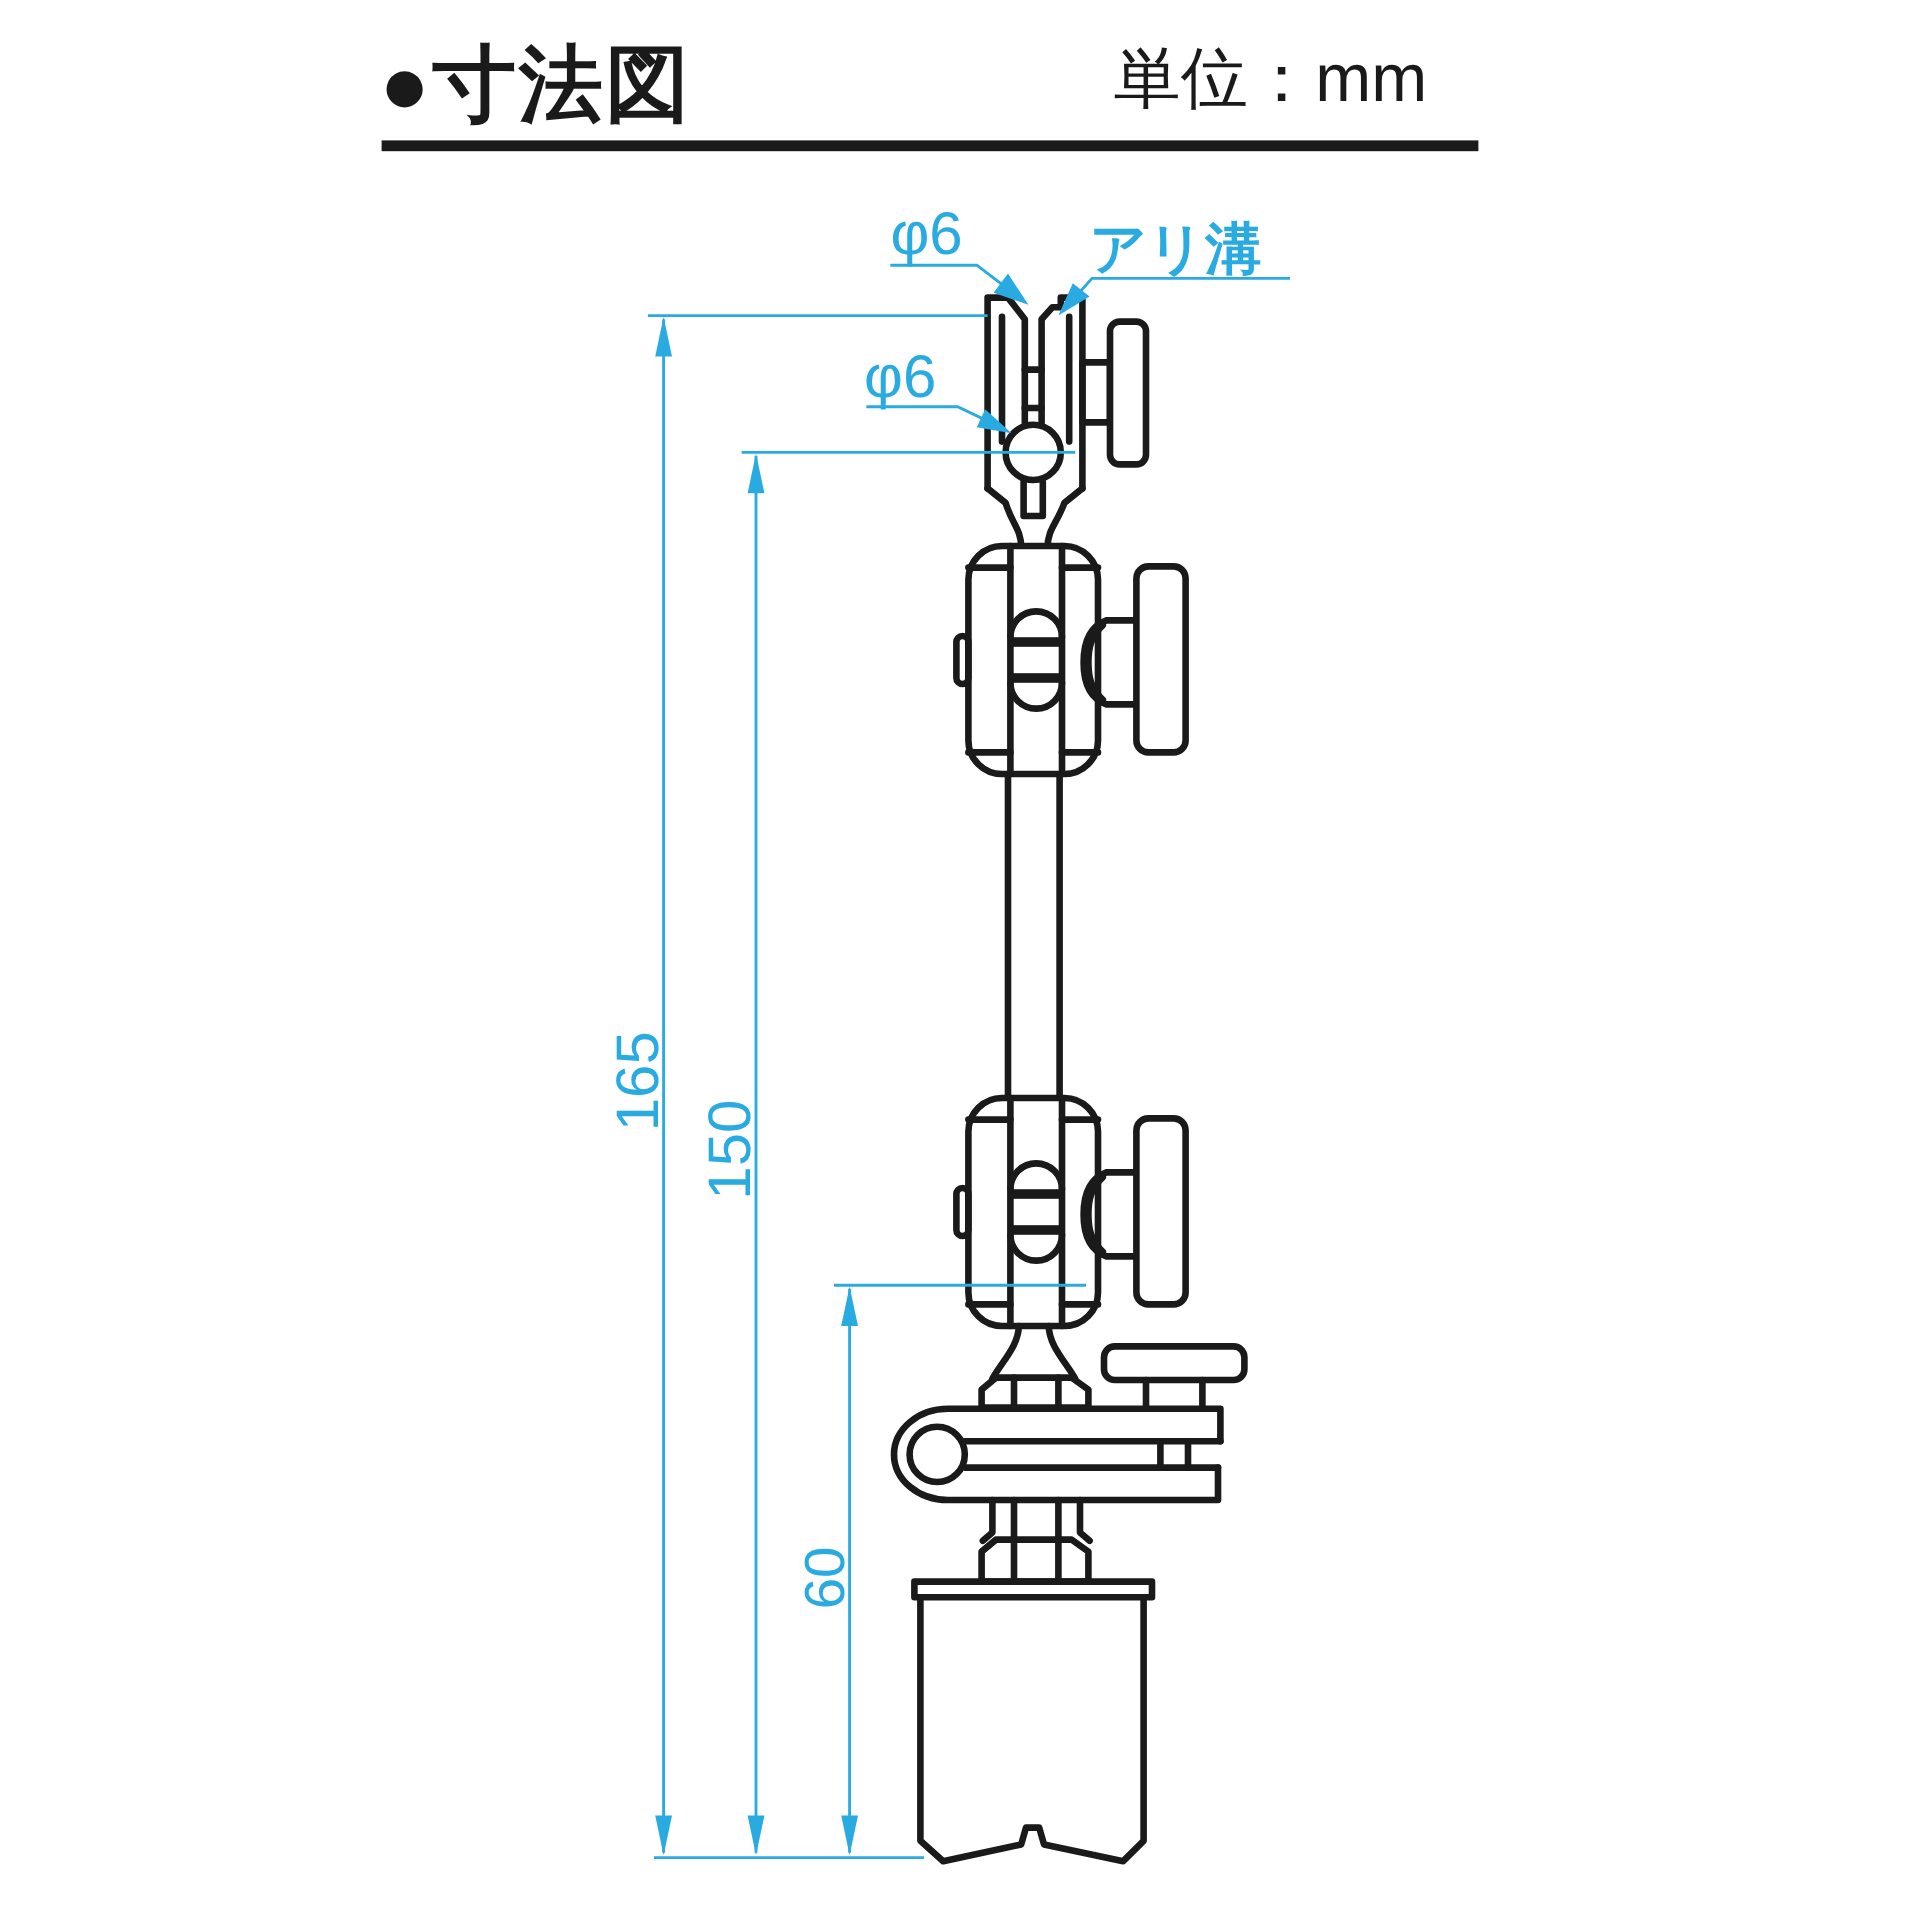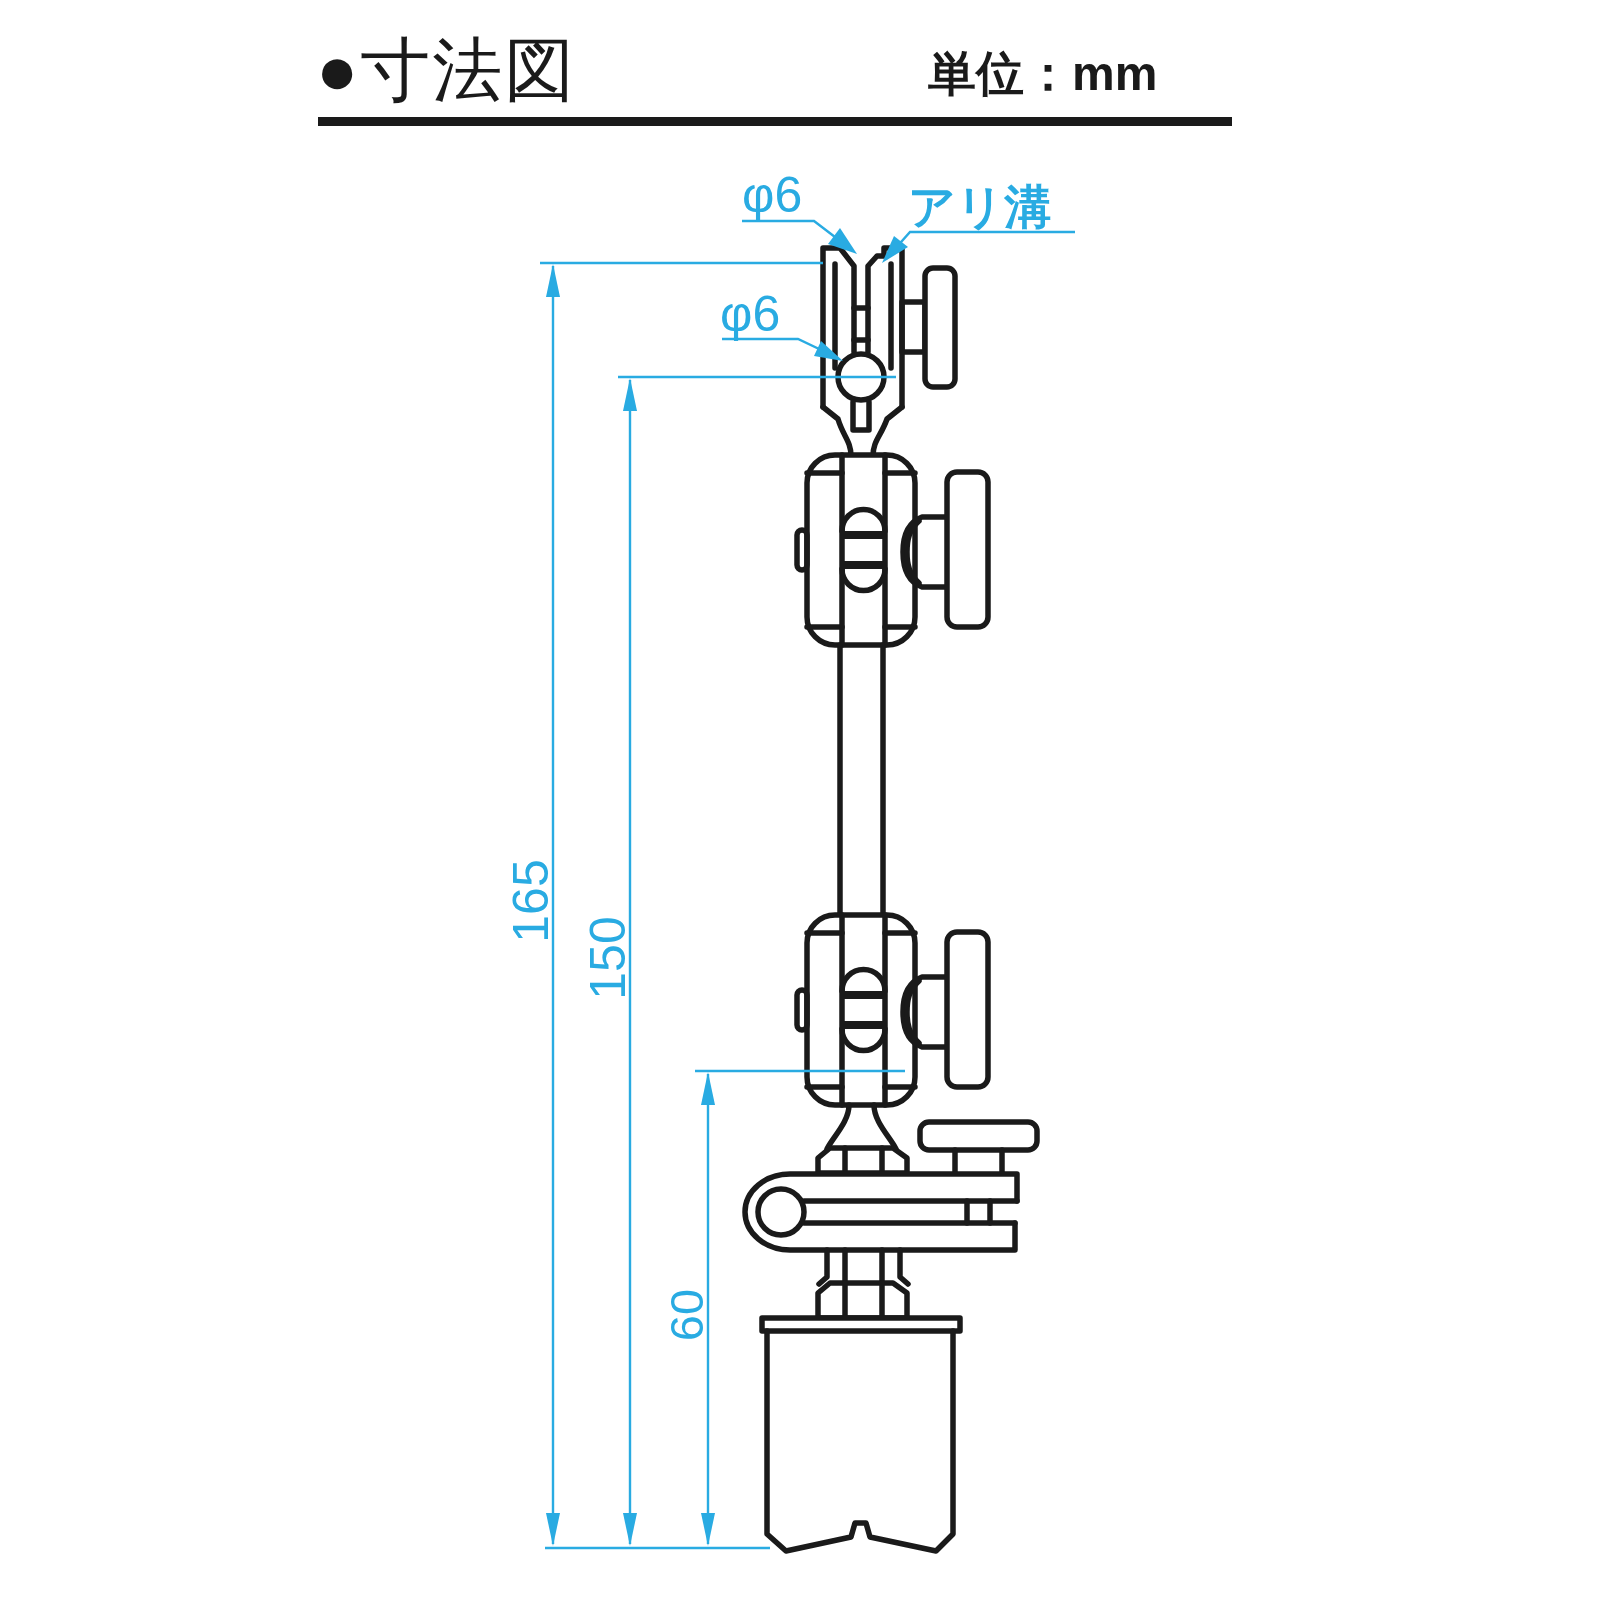--- a/index.html
+++ b/index.html
@@ -2,26 +2,26 @@
 <html><head>
 <meta charset="utf-8">
 <style>
   html,body{margin:0;padding:0;background:#fff;}
   body{
     width:1600px;height:1600px;position:relative;overflow:hidden;
     font-family:"Liberation Sans","DejaVu Sans",sans-serif;
   }
   .hdr-title{
     position:absolute;left:316px;top:24px;
-    font-size:70px;font-weight:normal;color:#1a1a1a;letter-spacing:2px;
+    font-size:70px;font-weight:bold;color:#1a1a1a;letter-spacing:2px;
     white-space:nowrap;
   }
   .hdr-unit{
-    position:absolute;left:928px;top:42px;
-    font-size:48px;font-weight:bold;color:#1a1a1a;
+    position:absolute;left:928px;top:28px;
+    font-size:56px;font-weight:normal;color:#1a1a1a;
     white-space:nowrap;
   }
   .hdr-rule{
     position:absolute;left:318px;top:117px;width:914px;height:9px;
     background:#1a1a1a;
   }
   svg{position:absolute;left:0;top:0;}
   .blk{stroke:#1a1a1a;stroke-width:5.5;fill:none;stroke-linejoin:round;stroke-linecap:round;}
   .blkfill{fill:#1a1a1a;stroke:none;}
   .wht{fill:#ffffff;}

